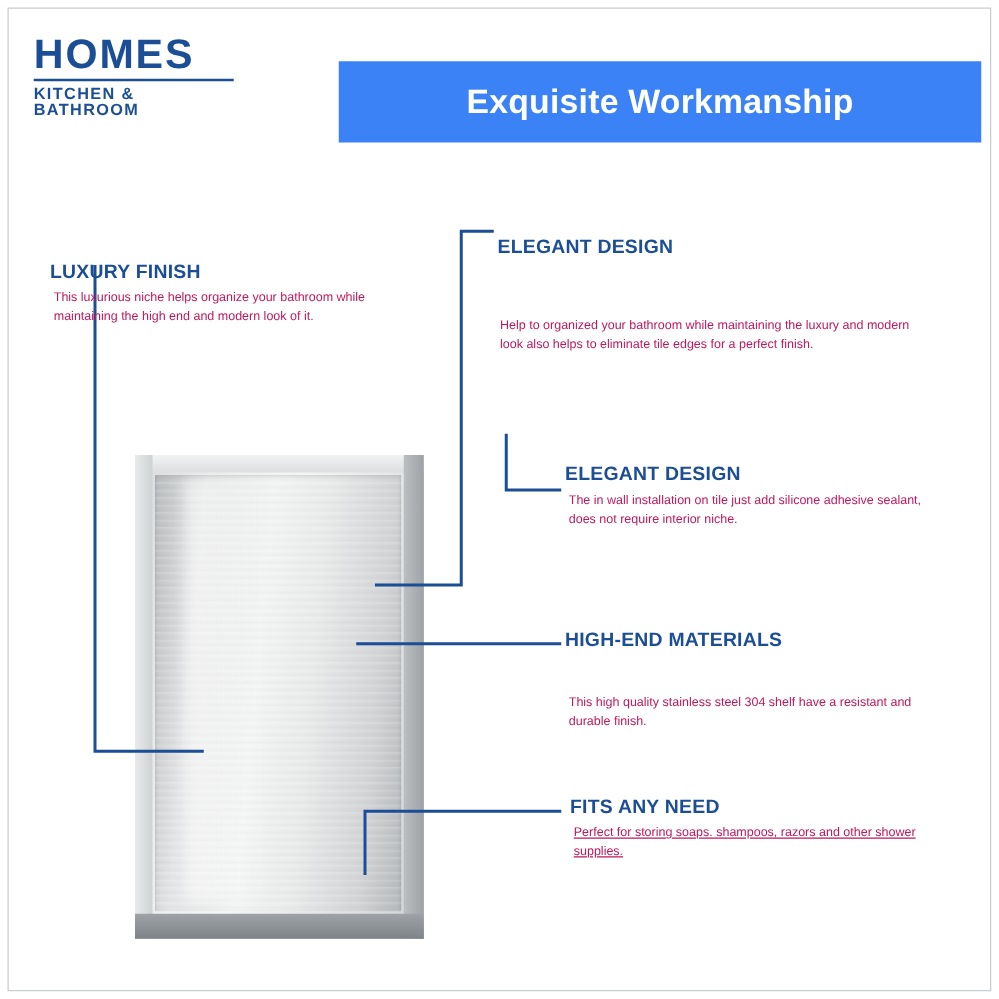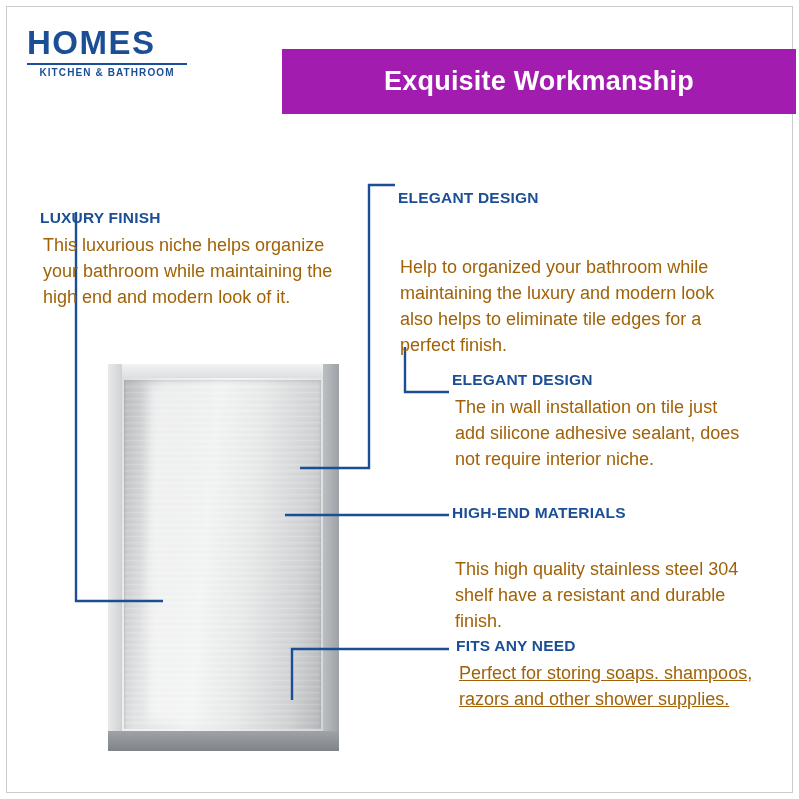--- a/index.html
+++ b/index.html
@@ -43,36 +43,35 @@
     line-height: 1;
     font-family: Liberation Sans, sans-serif;
   }
   #logo .logo-rule {
     height: 2px;
     background: #1b4e95;
     margin: 4px 0 3px 0;
     width: 100%;
   }
   #logo .logo-sub {
-    font-size: 10px;
+    font-size: 13px;
     font-weight: bold;
     letter-spacing: 1.1px;
     color: #1b4e95;
-    text-align: center;
     line-height: 1;
   }
 
   
   #header-banner {
     position: absolute;
-    left: 282px;
+    left: 271px;
     top: 49px;
     width: 514px;
     height: 65px;
-    background: #a21caf;
+    background: #3b82f6;
     display: flex;
     align-items: center;
     justify-content: center;
   }
   #header-banner .title {
     color: #ffffff;
     font-size: 27px;
     font-weight: bold;
     letter-spacing: 0.2px;
     text-align: center;
@@ -143,22 +142,22 @@
   .callout { position: absolute; }
   .callout .heading {
     color: #1b4e95;
     font-weight: bold;
     font-size: 15.5px;
     letter-spacing: 0.2px;
     margin: 0 0 6px 0;
     line-height: 1.1;
   }
   .callout .body {
-    color: #a16207;
-    font-size: 18px;
+    color: #be185d;
+    font-size: 10px;
     line-height: 1.45;
     margin: 0;
   }
 
   #callout-luxury { left: 40px; top: 183px; width: 300px; margin-top: 26px; }
   #callout-luxury .body { padding-left: 3px; }
 
   #callout-elegant-1 { left: 398px; top: 189px; width: 330px; }
   #callout-elegant-1 .body { padding-left: 2px; margin-top: 48px; }
 

